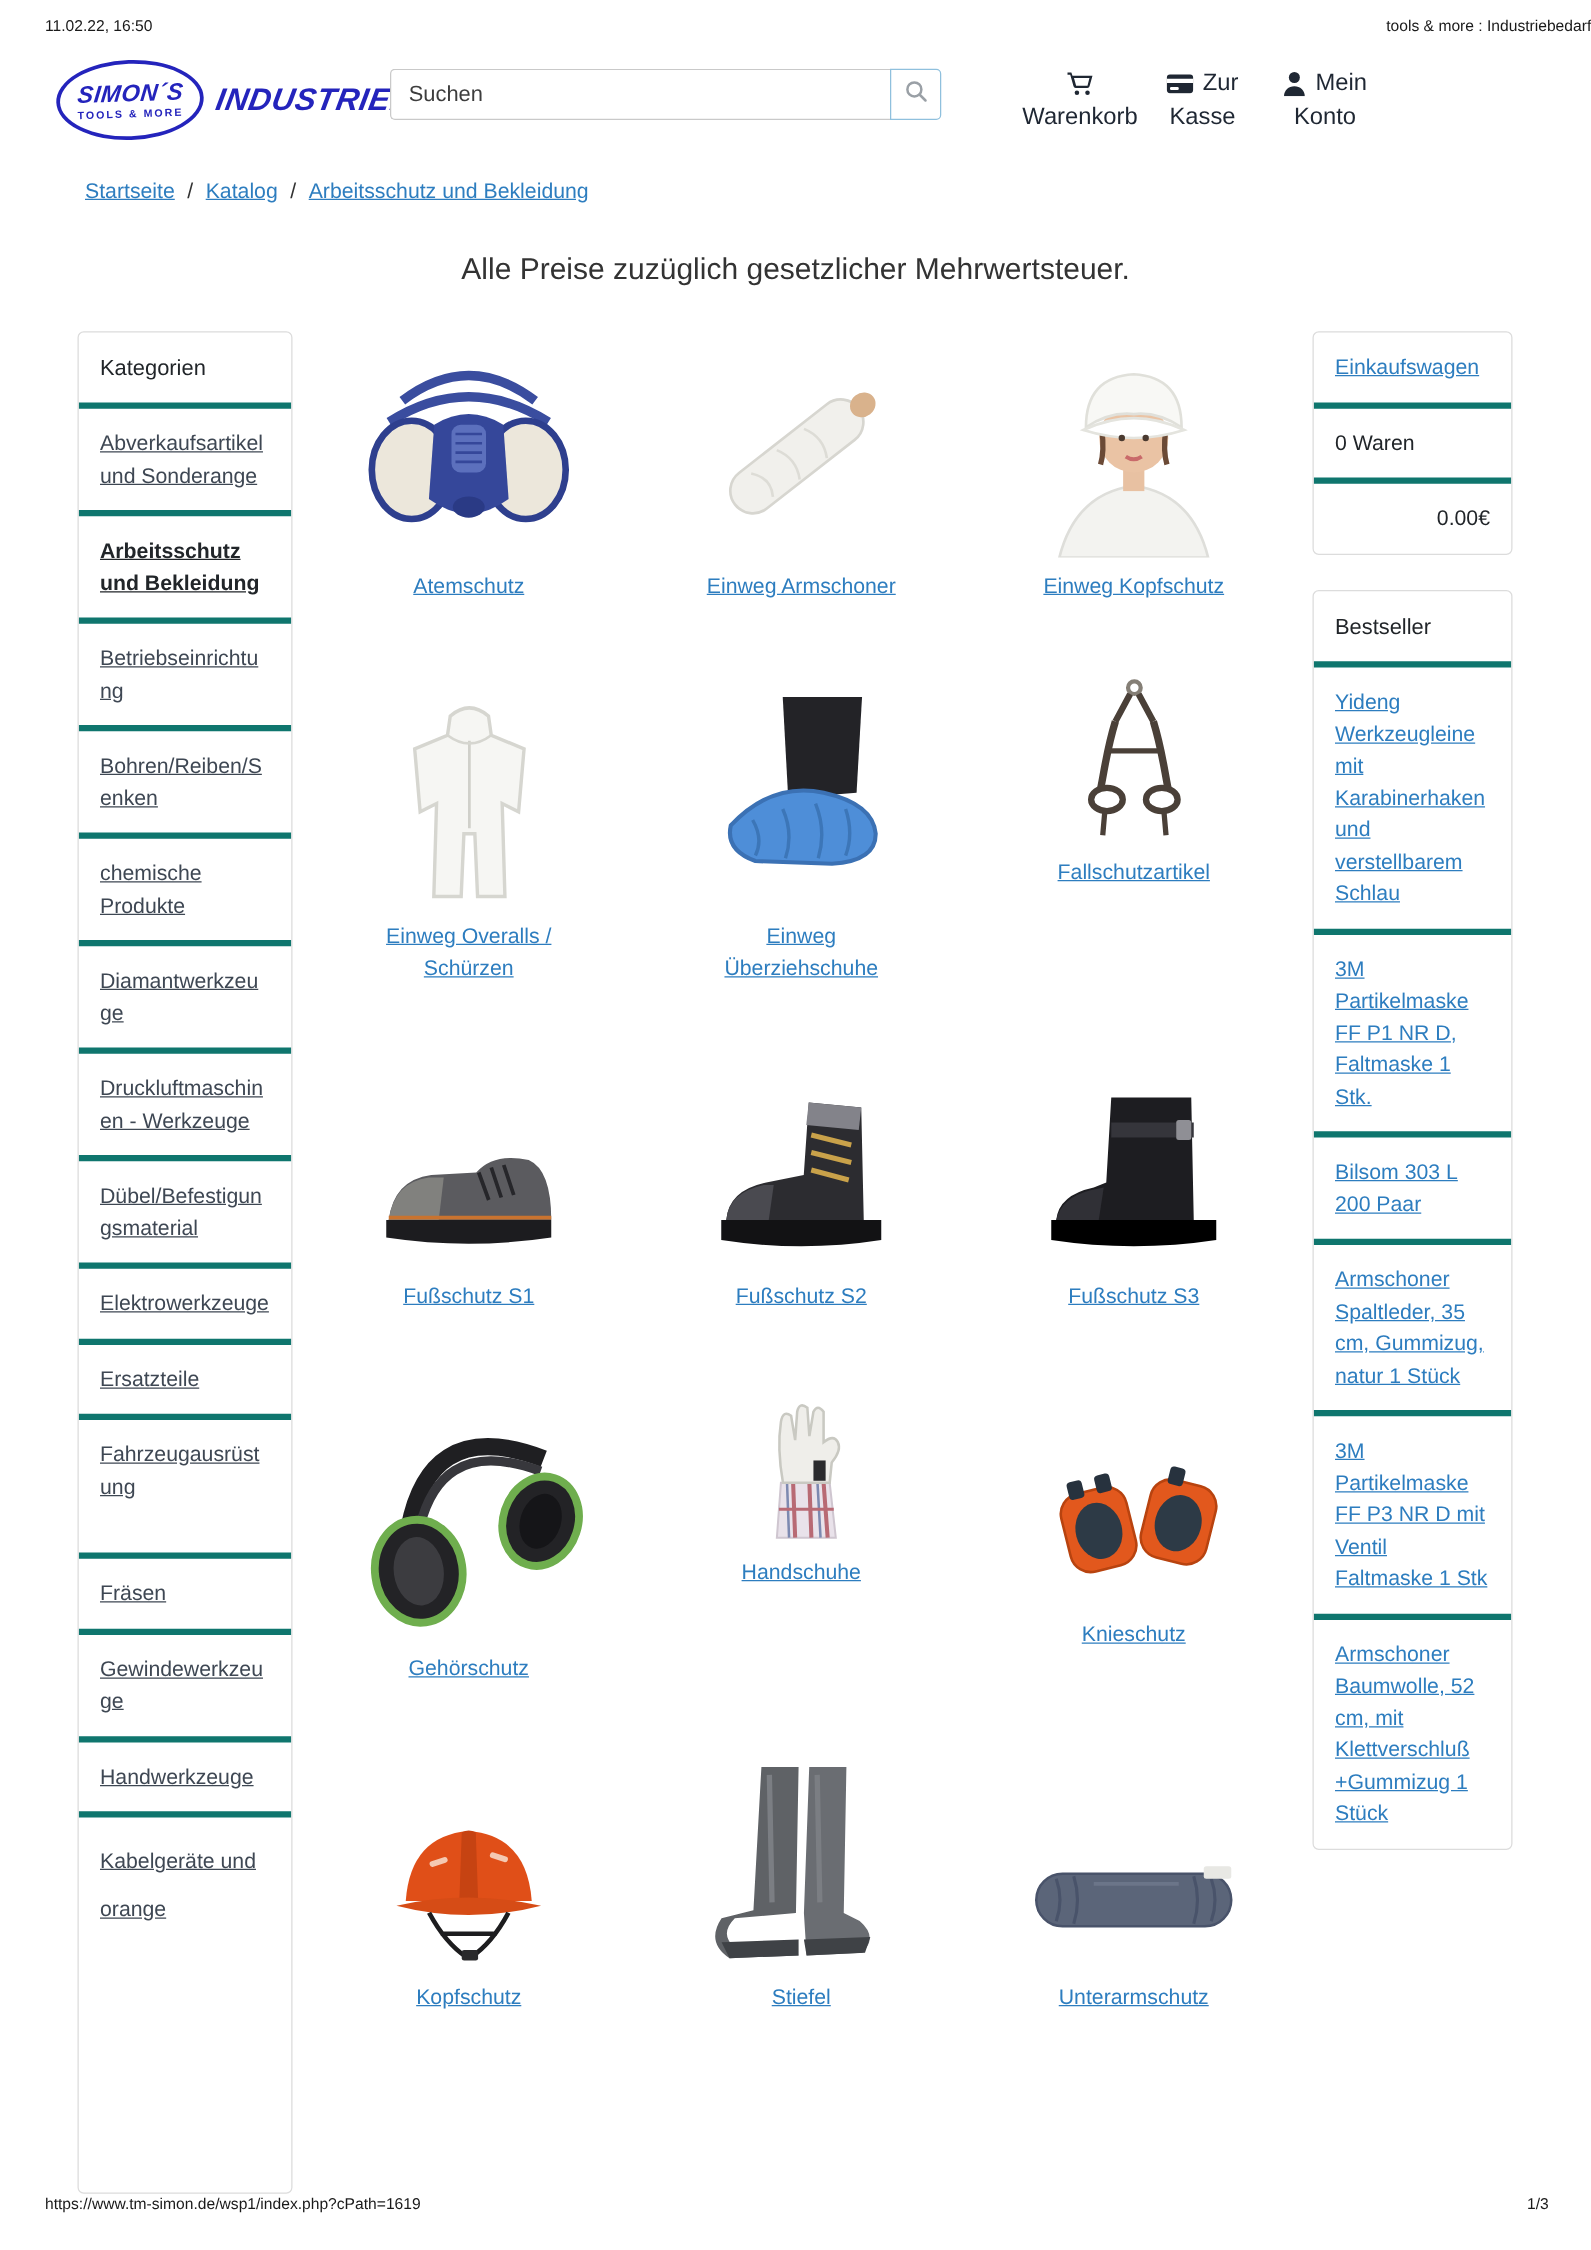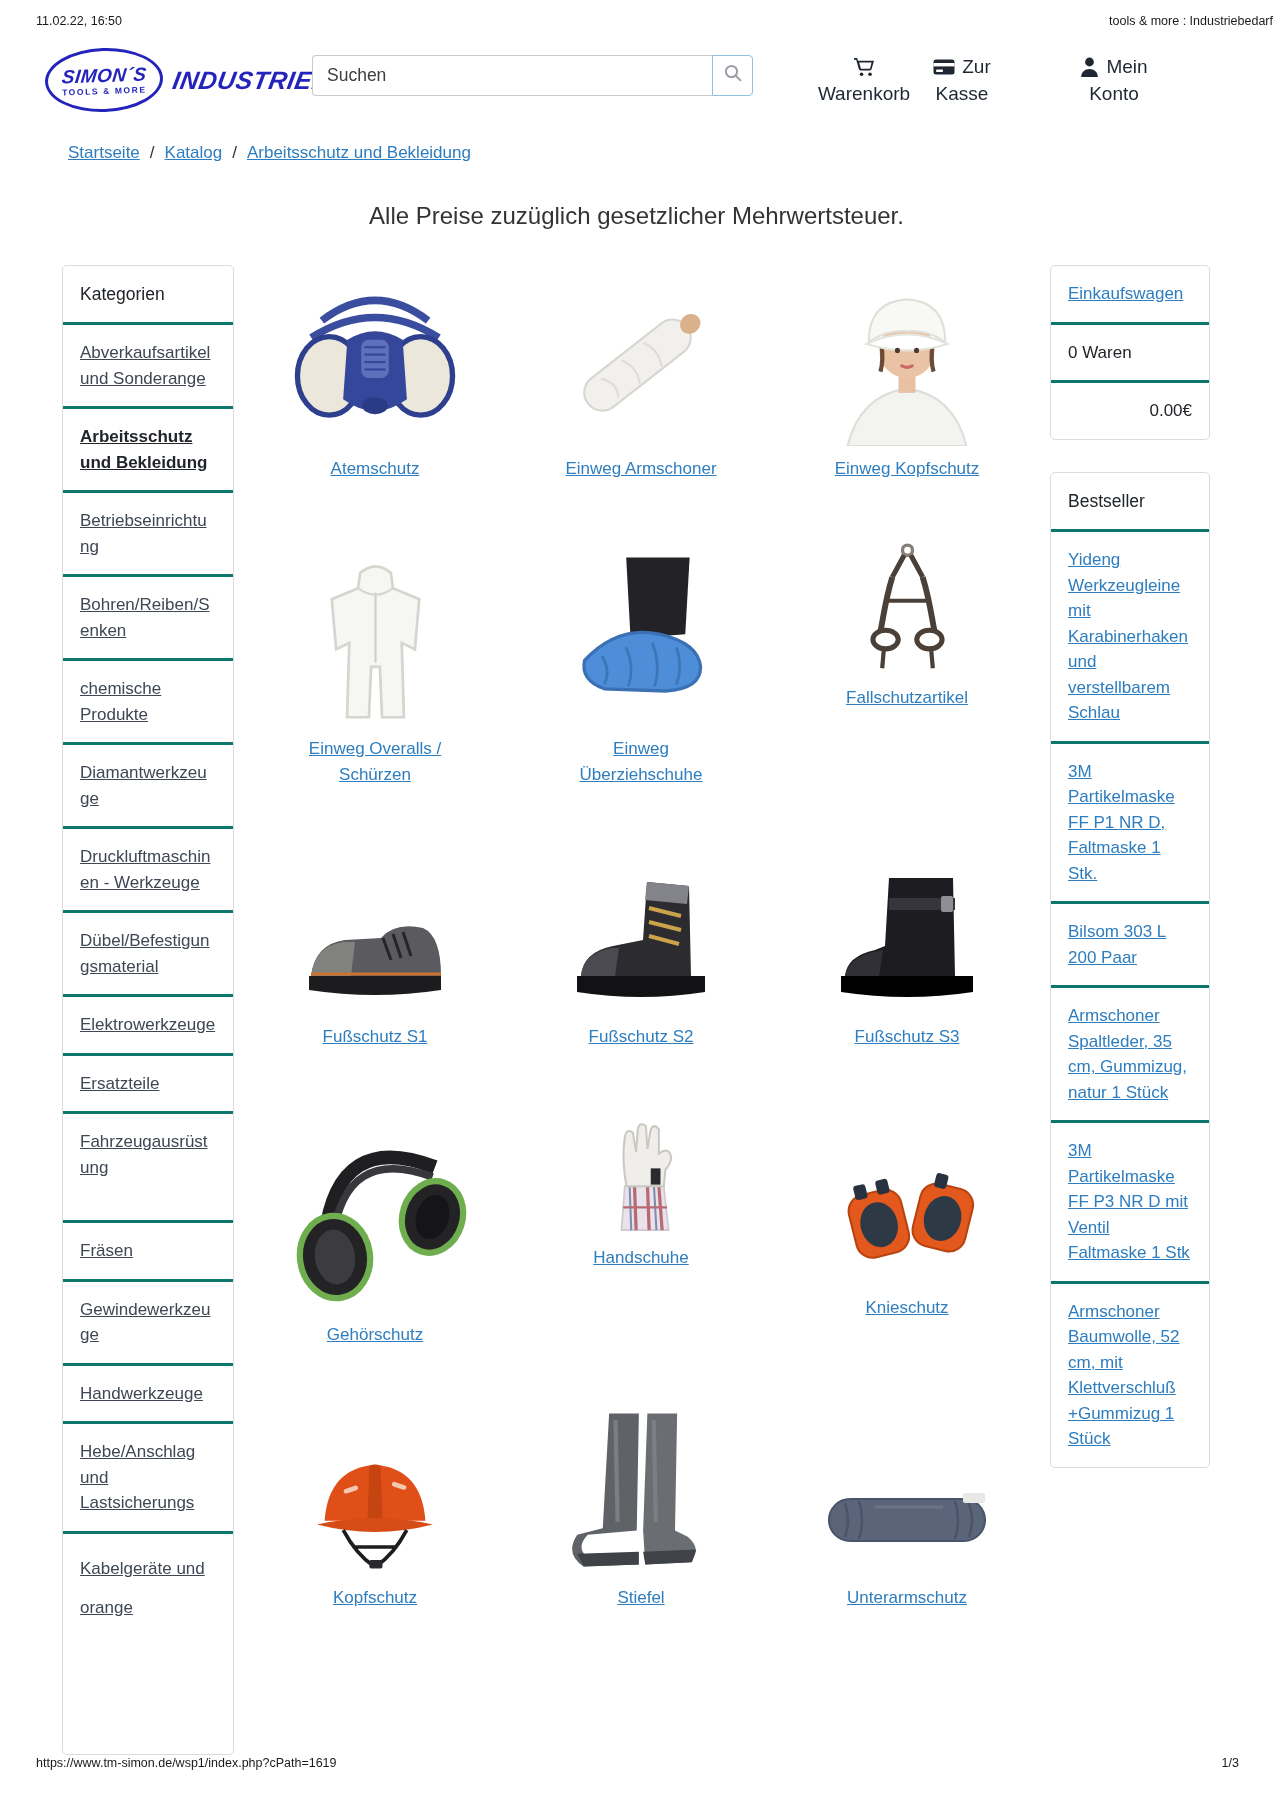--- a/index.html
+++ b/index.html
@@ -47,21 +47,21 @@
   
   .breadcrumb{position:absolute;left:68px;top:143px;font-size:17px;color:#333;}
   .breadcrumb a{color:#2d7dbf;text-decoration:underline;}
   .breadcrumb .sep{margin:0 10px;color:#333;text-decoration:none;}
   .notice{position:absolute;left:0;top:202px;width:100%;text-align:center;font-size:24px;color:#333;}
   
   .panel{
     position:absolute;background:#fff;border:1px solid #dcdcdc;border-radius:5px;
     box-sizing:border-box;overflow:hidden;
   }
-  .panel .cell{padding:15px 17px;border-top:3px solid #0f766e;line-height:1.5;overflow-wrap:break-word;word-wrap:break-word;}
+  .panel .cell{padding:15px 17px;border-top:5px solid #0f766e;line-height:1.5;overflow-wrap:break-word;word-wrap:break-word;}
   .panel .cell:first-child{border-top:none;}
   .left-panel{left:62px;top:265px;width:172px;height:1490px;}
   .left-panel a{color:#3e4753;text-decoration:underline;}
   .left-panel .cell.active a{color:#212529;font-weight:bold;}
   .right-cart{left:1050px;top:265px;width:160px;}
   .right-cart a{color:#2d7dbf;text-decoration:underline;}
   .right-cart .total{text-align:right;}
   .right-best{left:1050px;top:472px;width:160px;}
   .right-best a{color:#2d7dbf;text-decoration:underline;}
   .panel .head{font-size:17.5px;color:#212529;}
@@ -119,21 +119,21 @@
           <rect x="0.5" y="0.5" width="21" height="15" rx="2.5" fill="#1f2733"></rect>
           <rect x="0.5" y="4" width="21" height="3.4" fill="#ffffff"></rect>
           <rect x="3" y="10.5" width="7" height="2.4" rx="1" fill="#ffffff"></rect>
         </svg>
     </span>
     <span>Zur</span>
   </div>
   <div class="row2">Kasse</div>
 </div>
 
-<div class="hnav" style="left:1064px;width:100px;">
+<div class="hnav" style="left:1010px;width:100px;">
   <div class="row1">
     <span>
       <svg width="19" height="20" viewBox="0 0 19 20">
           <circle cx="9.5" cy="5" r="4.4" fill="#1f2733"></circle>
           <path fill="#1f2733" d="M1.2 20c0-4.8 3.7-8 8.3-8s8.3 3.2 8.3 8z"></path>
         </svg>
     </span>
     <span>Mein</span>
   </div>
   <div class="row2">Konto</div>
@@ -154,21 +154,20 @@
   <div class="cell"><a>chemische Produkte</a></div>
   <div class="cell"><a>Diamantwerkzeuge</a></div>
   <div class="cell"><a>Druckluftmaschinen - Werkzeuge</a></div>
   <div class="cell"><a>Dübel/Befestigungsmaterial</a></div>
   <div class="cell"><a>Elektrowerkzeuge</a></div>
   <div class="cell"><a>Ersatzteile</a></div>
   <div class="cell" style="padding-bottom:40px;"><a>Fahrzeugausrüstung</a></div>
   <div class="cell"><a>Fräsen</a></div>
   <div class="cell"><a>Gewindewerkzeuge</a></div>
   <div class="cell"><a>Handwerkzeuge</a></div>
-  <div class="cell"><a>Hebe/Anschlag und Lastsicherungs</a></div>
   <div class="cell" style="line-height:2.3;"><a>Kabelgeräte und orange</a></div>
 </div>
 
 <div class="prod" style="left:260px;top:268px;">
   <div class="pimg" style="height:178px;">
     <svg width="170" height="170" viewBox="0 0 160 160">
       <path d="M30 42 Q80 4 130 42" stroke="#3a4d9f" stroke-width="7" fill="none"></path>
       <path d="M20 58 Q80 20 140 58" stroke="#3a4d9f" stroke-width="7" fill="none"></path>
       <ellipse cx="37" cy="94" rx="30" ry="37" fill="#ece7db" stroke="#2e3f8e" stroke-width="5"></ellipse>
       <ellipse cx="123" cy="94" rx="30" ry="37" fill="#ece7db" stroke="#2e3f8e" stroke-width="5"></ellipse>

